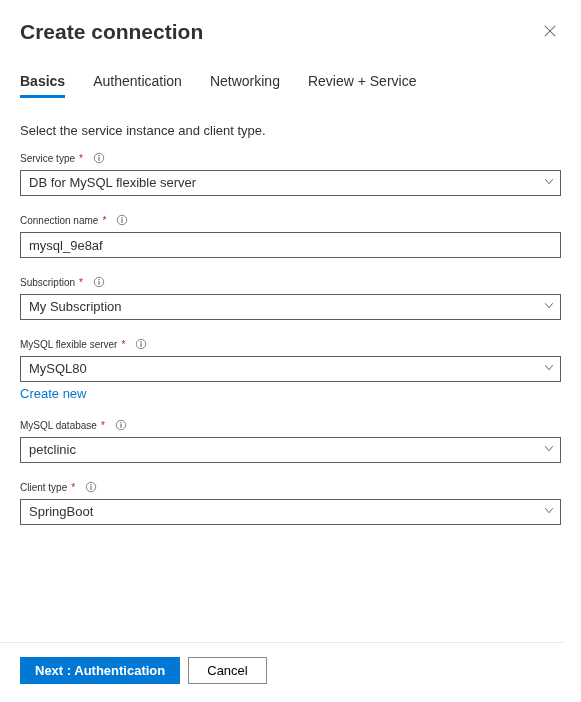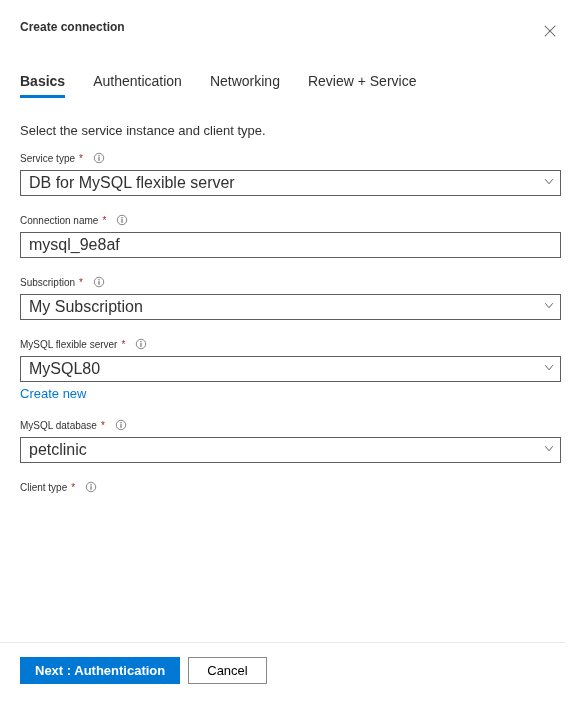--- a/index.html
+++ b/index.html
@@ -13,21 +13,21 @@
       position: relative;
       padding: 20px 20px 0 20px;
     }
     .header {
       display: flex;
       justify-content: space-between;
       align-items: flex-start;
       margin-bottom: 28px;
     }
     .title {
-      font-size: 12px;
+      font-size: 21px;
       font-weight: 600;
       color: #323130;
     }
     .close-btn {
       cursor: pointer;
       padding: 4px;
       display:flex;
       align-items:center;
       justify-content:center;
     }
@@ -80,21 +80,21 @@
     .info-icon svg { width:12px; height:12px; }
 
     .select-wrap, .input-wrap {
       position: relative;
       width:100%;
     }
     .select-box, .text-input {
       width:100%;
       border:1px solid #605e5c;
       background:#fff;
-      font-size:16px;
+      font-size:13px;
       padding:5px 28px 5px 8px;
       color:#323130;
       height:26px;
       line-height:14px;
       font-family:inherit;
     }
     .select-box { cursor:pointer; }
     .chev {
       position:absolute;
       right:6px;
@@ -265,18 +265,24 @@
     <span>Client type</span>
     <span class="req">*</span>
     <span class="info-icon">
       <svg viewBox="0 0 16 16">
           <circle cx="8" cy="8" r="6.3" fill="none" stroke="#605e5c" stroke-width="1"></circle>
           <circle cx="8" cy="5" r="0.9" fill="#605e5c"></circle>
           <rect x="7.3" y="6.8" width="1.4" height="5" fill="#605e5c"></rect>
         </svg>
     </span>
   </div>
+  <div class="select-wrap">
+    <div class="select-box">SpringBoot</div>
+    <span class="chev"><svg viewBox="0 0 16 16" fill="none" stroke-width="1.3">
+          <polyline points="3,5 8,11 13,5"></polyline>
+        </svg></span>
+  </div>
 </div>
 
 <div class="footer">
   <button class="btn primary">Next : Authentication</button>
   <button class="btn">Cancel</button>
 </div>
 
 </body></html>

